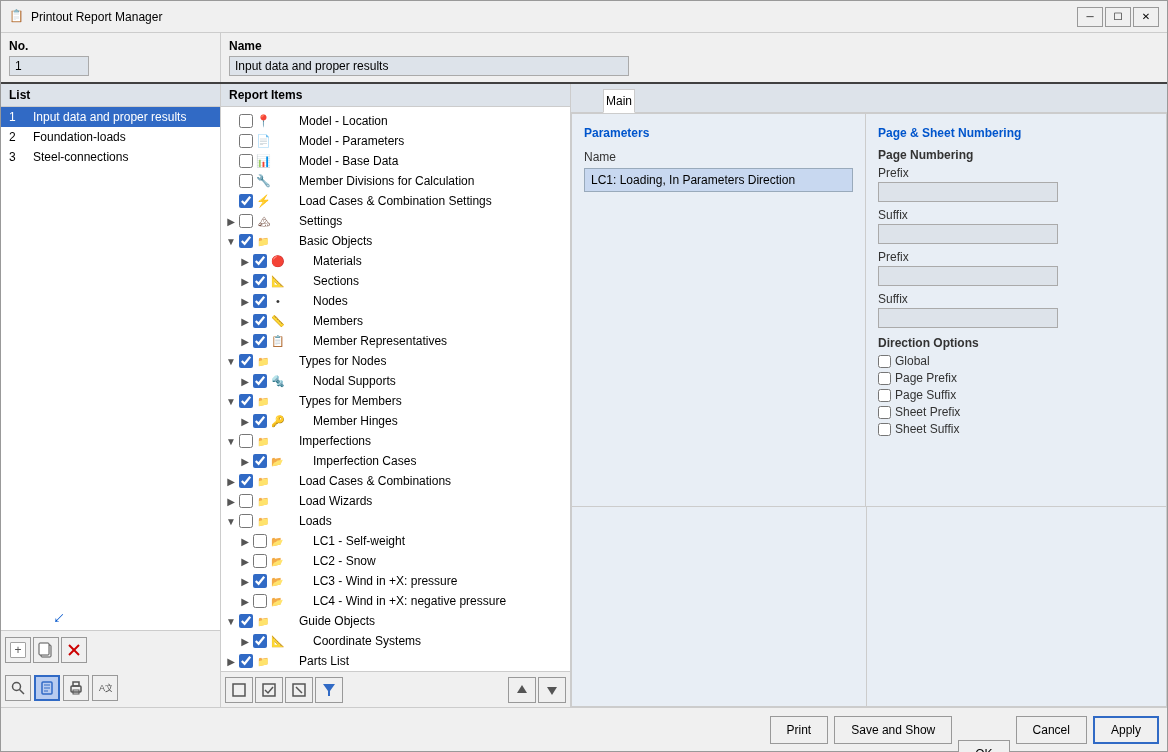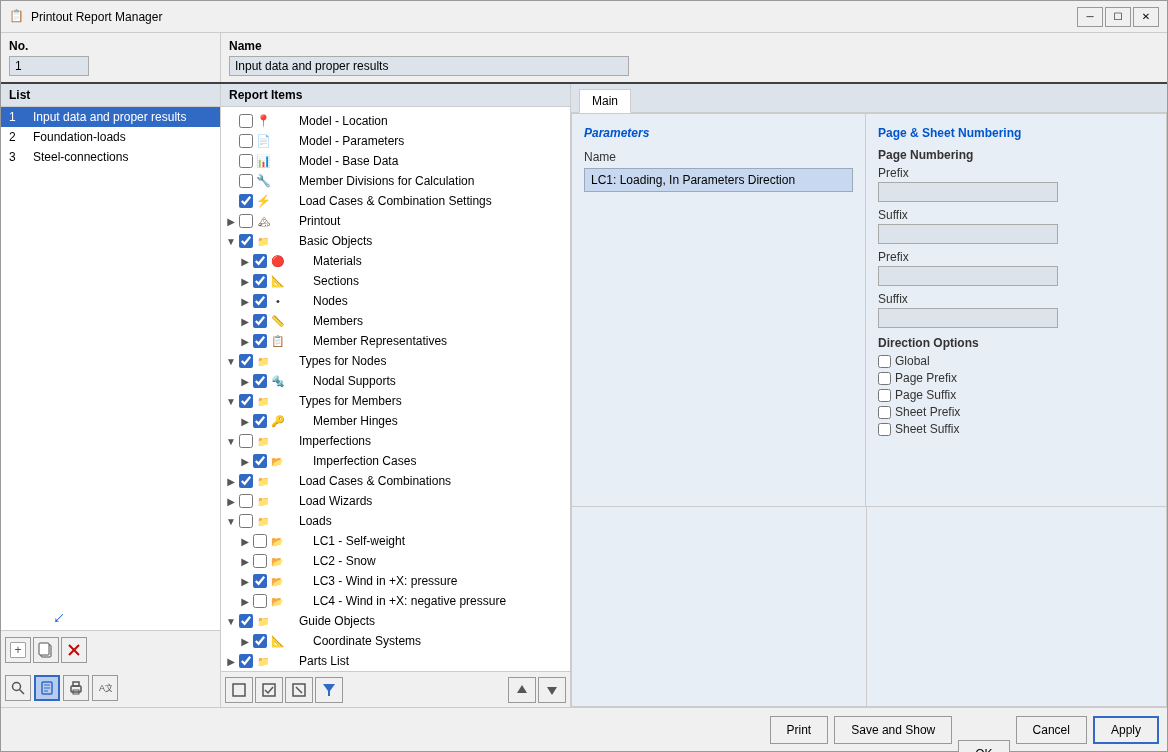--- a/index.html
+++ b/index.html
@@ -31,21 +31,21 @@
     .middle-panel { width: 350px; background: #fff; border-right: 1px solid #ccc; display: flex; flex-direction: column; flex-shrink: 0; }
     .middle-panel-header { background: #dde3ea; padding: 4px 8px; font-weight: bold; font-size: 12px; border-bottom: 1px solid #ccc; }
     .tree-area { flex: 1; overflow-y: auto; padding: 4px 0; }
     .tree-item { display: flex; align-items: center; padding: 2px 2px; cursor: pointer; white-space: nowrap; }
     .tree-expander { width: 16px; flex-shrink: 0; font-size: 10px; color: #555; cursor: pointer; text-align: center; }
     .tree-checkbox { width: 14px; height: 14px; flex-shrink: 0; margin-right: 3px; }
     .tree-icon { width: 16px; height: 16px; flex-shrink: 0; margin-right: 3px; display: inline-flex; align-items: center; justify-content: center; font-size: 10px; }
     .tree-label { font-size: 12px; margin-left: 24px; }
     .indent-1 { padding-left: 16px; }
     .tab-bar { display: flex; background: #dde3ea; border-bottom: 1px solid #ccc; padding: 4px 8px 0; }
-    .tab { padding: 4px 12px; border: 1px solid #ccc; border-bottom: none; background: #e8eef5; cursor: pointer; font-size: 12px; margin-right: 2px; }
+    .tab { padding: 4px 2px; border: 1px solid #ccc; border-bottom: none; background: #e8eef5; cursor: pointer; font-size: 12px; margin-right: 2px; margin-left: 24px; }
     .tab.active { background: #fff; border-bottom: 1px solid #fff; position: relative; top: 1px; }
     .field-row { margin-bottom: 6px; }
     .field-label { font-size: 12px; color: #333; margin-bottom: 2px; }
     .field-input { width: 180px; background: #dde3ea; border: 1px solid #aaa; padding: 2px 4px; font-size: 12px; }
     .checkbox-row { display: flex; align-items: center; gap: 4px; margin-bottom: 3px; }
     .checkbox-row input { width: 13px; height: 13px; }
     .checkbox-label { font-size: 12px; color: #333; }
     
     
     .bottom-bar { height: 44px; background: #f0f0f0; border-top: 1px solid #ccc; display: flex; align-items: center; justify-content: flex-end; padding: 0 8px; gap: 6px; flex-shrink: 0; }
@@ -208,21 +208,21 @@
           <span class="tree-expander"></span>
           <input type="checkbox" class="tree-checkbox checked" checked="" style="">
           <span class="tree-icon ic-loadcase">⚡</span>
           <span class="tree-label">Load Cases &amp; Combination Settings</span>
         </div>
 
         <div class="tree-item">
           <span class="tree-expander">▶</span>
           <input type="checkbox" class="tree-checkbox" style="">
           <span class="tree-icon" style="color:#795548;">🏔</span>
-          <span class="tree-label">Printout</span>
+          <span class="tree-label">Settings</span>
         </div>
 
         <div class="tree-item">
           <span class="tree-expander">▼</span>
           <input type="checkbox" class="tree-checkbox checked" checked="" style="">
           <span class="tree-icon">📁</span>
           <span class="tree-label">Basic Objects</span>
         </div>
 
         <div class="tree-item indent-1">
@@ -425,21 +425,21 @@
 
       <div class="tab-bar">
         <div class="tab active">Main</div>
       </div>
 
       <div style="flex:1; display:flex; flex-direction:column; overflow:hidden;">
 
         <div style="flex:1; display:flex; background:#e8eef5; border:1px solid #ccc; overflow:hidden;">
 
           <div style="flex:1; padding:12px; border-right:1px solid #ccc;">
-            <div style="font-weight:bold; color:#0055cc; margin-bottom:10px; font-size:12px;font-style:italic;">Parameters</div>
+            <div style="font-weight:bold; color:#0055cc; margin-bottom:10px; font-size:12px;">Parameters</div>
             <div style="font-size:12px; margin-bottom:4px; color:#333;">Name</div>
             <div style="background:#c8d8f0; border:1px solid #9ab; padding:4px 6px; font-size:12px; color:#000;">LC1: Loading, In Parameters Direction</div>
           </div>
 
           <div style="width:300px; padding:12px; flex-shrink:0;">
             <div style="font-weight:bold; color:#0055cc; margin-bottom:8px; font-size:12px;">Page &amp; Sheet Numbering</div>
 
             <div style="font-weight:bold; font-size:12px; margin-bottom:4px; color:#333;">Page Numbering</div>
             <div class="field-row">
               <div class="field-label">Prefix</div>

